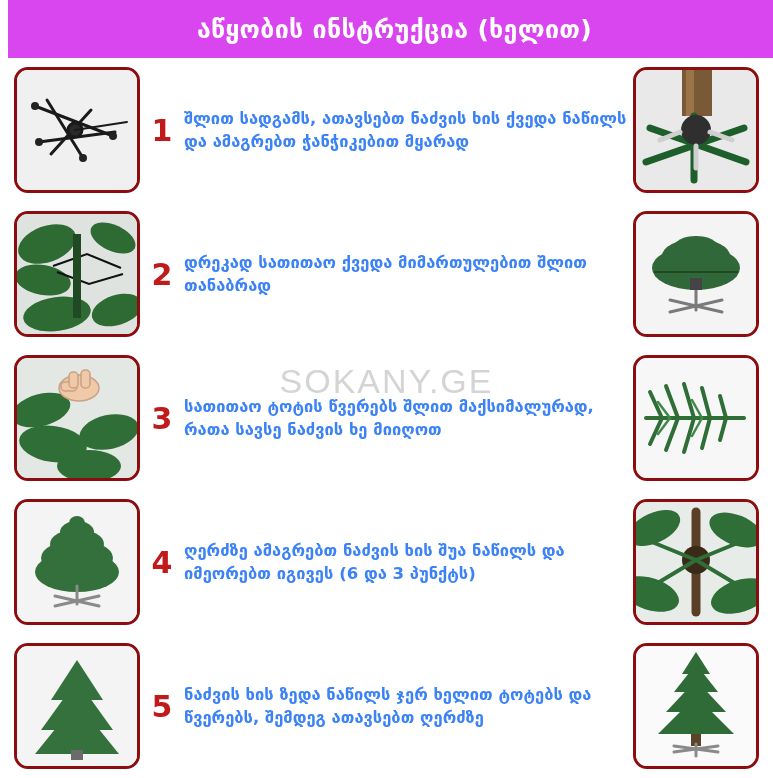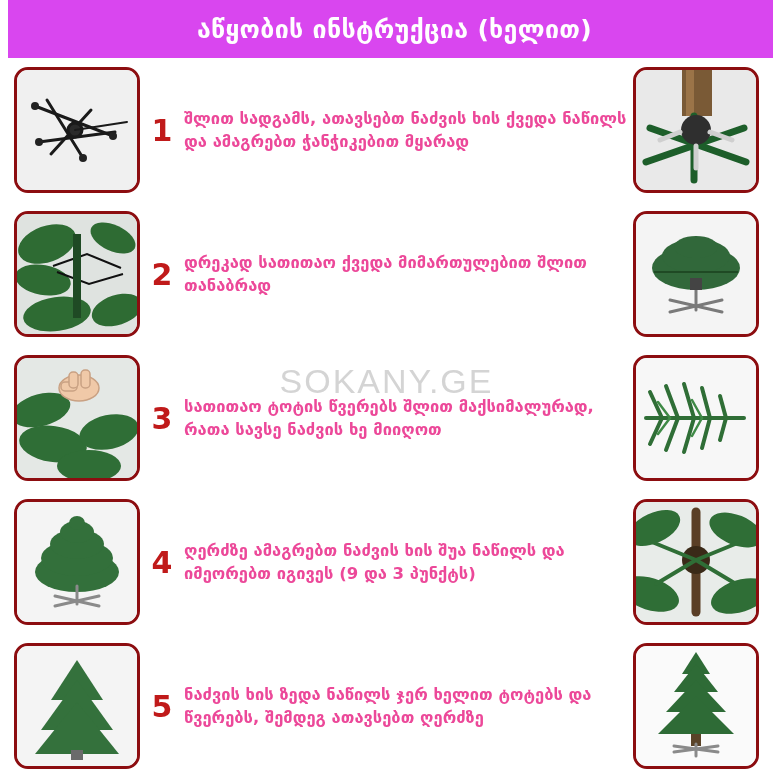--- a/index.html
+++ b/index.html
@@ -64,21 +64,21 @@
     width: 44px;
     flex: 0 0 auto;
     text-align: center;
     color: #c01a1a;
     font-size: 30px;
     font-weight: bold;
     font-family: "DejaVu Sans", sans-serif;
   }
   .step-text {
     flex: 1 1 auto;
-    color: #ec4899;
+    color: #3b82f6;
     font-size: 16.5px;
     line-height: 1.42;
     font-weight: bold;
     padding-right: 6px;
     font-family: "DejaVu Sans", sans-serif;
   }
   
   .watermark {
     position: absolute;
     left: 0; top: 362px;
@@ -248,21 +248,21 @@
             <ellipse cx="60" cy="21" rx="8" ry="7"></ellipse>
           </g>
           <g stroke="#8a8a8a" stroke-width="3" stroke-linecap="round">
             <line x1="60" y1="84" x2="60" y2="102"></line>
             <line x1="38" y1="104" x2="82" y2="94"></line>
             <line x1="38" y1="94" x2="82" y2="104"></line>
           </g>
         </svg>
       </div>
       <div class="step-num">4</div>
-      <div class="step-text">ღერძზე ამაგრებთ ნაძვის ხის შუა ნაწილს და იმეორებთ იგივეს (9 და 3 პუნქტს)</div>
+      <div class="step-text">ღერძზე ამაგრებთ ნაძვის ხის შუა ნაწილს და იმეორებთ იგივეს (6 და 3 პუნქტს)</div>
       <div class="thumb right">
         <svg viewBox="0 0 120 120">
           <rect width="120" height="120" fill="#e8ece9"></rect>
           <g fill="#2f6e36">
             <ellipse cx="18" cy="26" rx="28" ry="15" transform="rotate(-25 18 26)"></ellipse>
             <ellipse cx="100" cy="28" rx="28" ry="15" transform="rotate(22 100 28)"></ellipse>
             <ellipse cx="14" cy="92" rx="30" ry="16" transform="rotate(18 14 92)"></ellipse>
             <ellipse cx="104" cy="94" rx="30" ry="16" transform="rotate(-18 104 94)"></ellipse>
           </g>
           <g stroke="#5a3f26" stroke-width="9" stroke-linecap="round">

